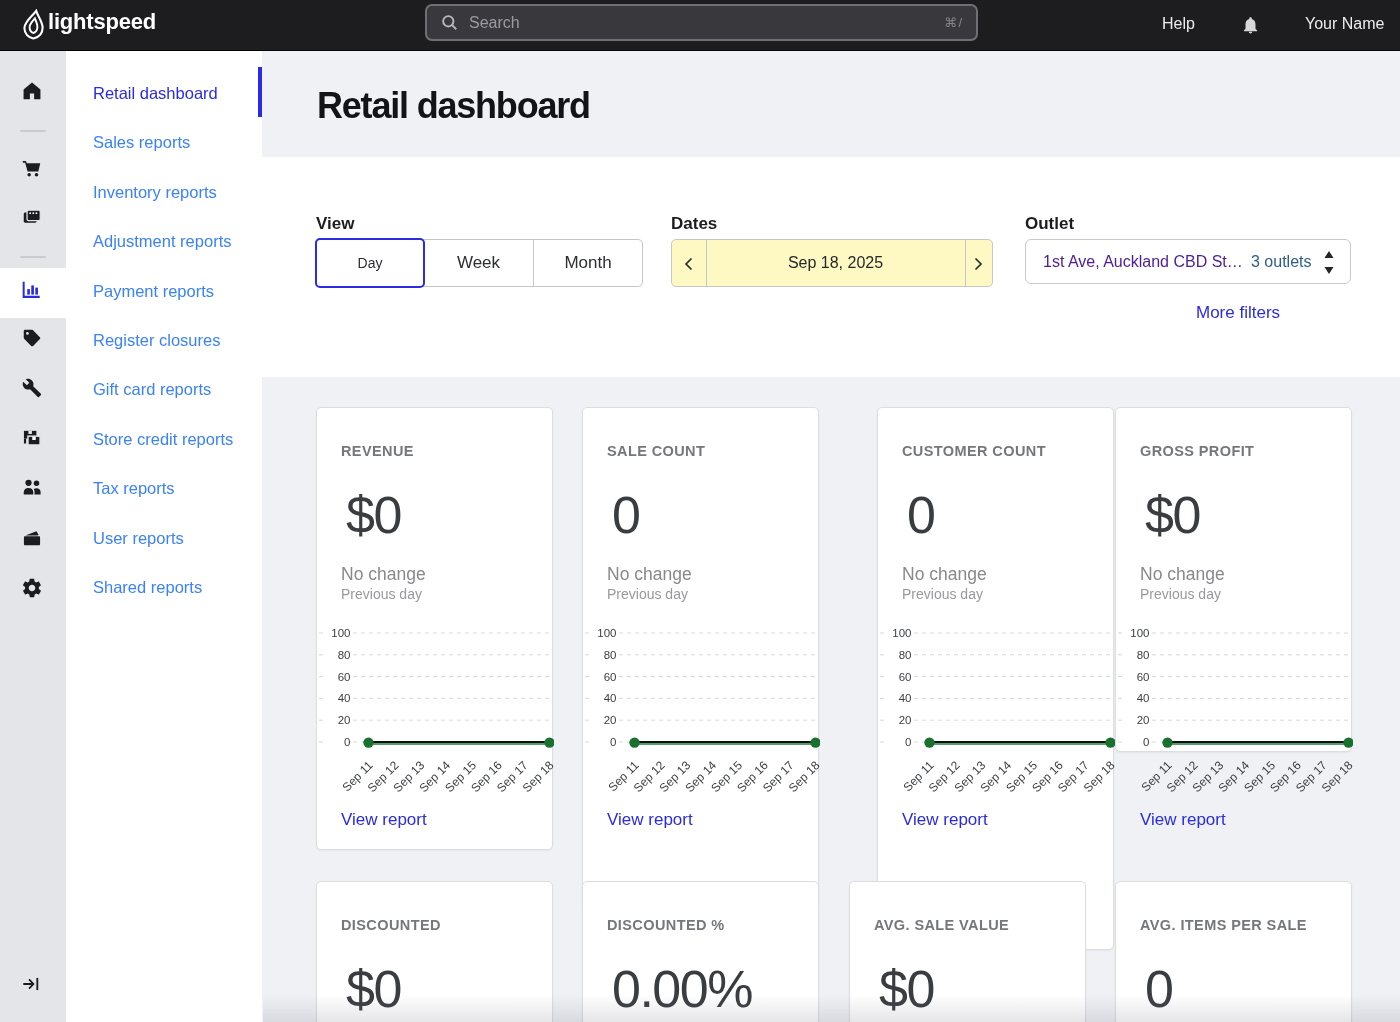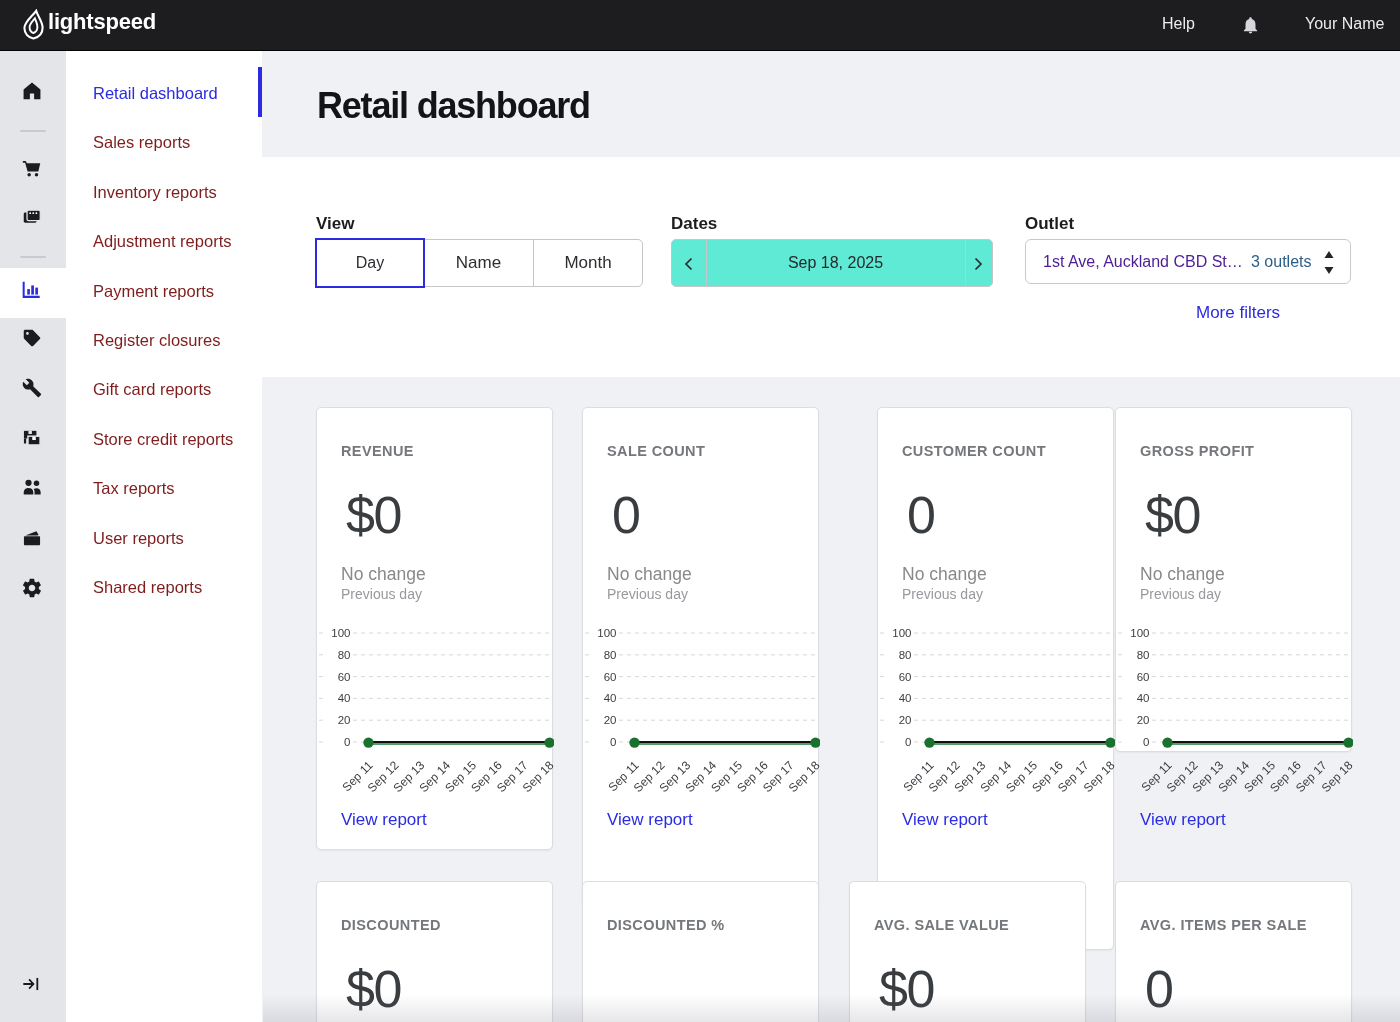--- a/index.html
+++ b/index.html
@@ -11,50 +11,58 @@
 .search .stext { color:#9b9ba1; font-size:16px; margin-left:10px; }
 .search .skey { color:#85858a; font-size:13px; margin-left:auto; margin-right:14px; }
 .tbitem { position:absolute; top:0; height:47px; line-height:47px; color:#ececee; font-size:16px; }
 
 .rail { position:absolute; left:0; top:51px; width:66px; height:971px; background:#e4e5e9; }
 .ricon { position:absolute; }
 .rdiv { position:absolute; left:20px; width:26px; height:2px; background:#c9cace; border-radius:1px; }
 .ractive { position:absolute; left:0; top:217px; width:66px; height:50px; background:#fff; }
 
 .menu { position:absolute; left:66px; top:51px; width:196px; height:971px; background:#fff; }
-.mitem { position:absolute; left:27px; font-size:16.5px; color:#7f1d1d; line-height:22px; white-space:nowrap; }
+.mitem { position:absolute; left:27px; font-size:16.5px; color:#3b82f6; line-height:22px; white-space:nowrap; }
 .mitem.active { color:#2b2be2; }
 .mbar { position:absolute; left:192px; top:16px; width:4px; height:50px; background:#2b2be2; }
 
 .titleband { position:absolute; left:262px; top:51px; width:1138px; height:106px; background:#f0f1f4; }
 .title { position:absolute; left:316px; top:85px; font-size:36px; font-weight:700; letter-spacing:-1.2px; color:#131417; }
 .filterband { position:absolute; left:262px; top:157px; width:1138px; height:220px; background:#fff; }
 .flabel { position:absolute; font-size:17px; font-weight:700; color:#1c1d20; }
 .seg { position:absolute; left:316px; top:239px; width:327px; height:48px; border:1px solid #c4c6ca; border-radius:5px; background:#fff; }
 .segdiv { position:absolute; top:0; width:1px; height:46px; background:#c4c6ca; }
-.segday { position:absolute; left:315px; top:238px; width:110px; height:50px; border:2px solid #2b2be2; border-radius:0; background:#fff; text-align:center; line-height:46px; font-size:16px; color:#2c2e31; }
+.segday { position:absolute; left:315px; top:238px; width:110px; height:50px; border:2px solid #2b2be2; border-radius:5px; background:#fff; text-align:center; line-height:46px; font-size:14px; color:#2c2e31; }
 .segtxt { position:absolute; top:239px; height:48px; line-height:48px; font-size:17px; color:#2c2e31; text-align:center; }
-.datec { position:absolute; left:671px; top:239px; width:322px; height:48px; border:1px solid #c4c6ca; border-radius:5px; background:#5eead4; }
+.datec { position:absolute; left:671px; top:239px; width:322px; height:48px; border:1px solid #c4c6ca; border-radius:5px; background:#fef9c3; }
 .outlet { position:absolute; left:1025px; top:239px; width:326px; height:45px; border:1px solid #c7c9cd; border-radius:6px; background:#fff; }
 .blue { color:#2b2be2; }
 
 .card { position:absolute; width:237px; background:#fff; border:1px solid #dcdde1; border-radius:5px; box-shadow:0 1px 2px rgba(20,20,40,0.05); }
 .klabel { position:absolute; left:24px; top:35px; font-size:14.5px; font-weight:700; color:#74777b; letter-spacing:0.4px; white-space:nowrap; }
 .kvalue { position:absolute; left:29px; top:79px; font-size:52px; letter-spacing:-1.5px; color:#3a3d40; line-height:56px; }
 .nochange { position:absolute; left:24px; top:156px; font-size:17.5px; color:#87898d; }
 .prevday { position:absolute; left:24px; top:178px; font-size:14px; color:#97999d; }
 .viewreport { position:absolute; left:24px; top:402px; font-size:17px; color:#2b2be2;text-align:center; }
 </style></head>
 <body>
 <div class="topbar">
   <svg style="position:absolute;left:22px;top:9px" width="23" height="31" viewBox="0 0 23 31">
     <path d="M14.2 1.8 C10.4 7.2 2.4 12.6 2.4 19 C2.4 24.6 6.4 28.4 11.4 29.6 C16.6 28.4 20.6 24.6 20.6 18.8 C20.6 12.8 15.8 7.6 14.2 1.8 Z" fill="none" stroke="#fff" stroke-width="2.1"></path>
     <path d="M12.9 9.4 C10.9 12 7.6 14.8 7.6 18.2 C7.6 21.2 9.3 23.2 11.5 24 C13.7 23.2 15.4 21.2 15.4 18 C15.4 14.8 13.9 12 12.9 9.4 Z" fill="none" stroke="#fff" stroke-width="1.9"></path>
   </svg>
   <div class="logotext">lightspeed</div>
+  <div class="search">
+    <svg style="margin-left:13px" width="19" height="19" viewBox="0 0 24 24" fill="none" stroke="#b7b7bc" stroke-width="2.4">
+        <circle cx="10.5" cy="10.5" r="6.5"></circle>
+        <line x1="15.3" y1="15.3" x2="20.5" y2="20.5"></line>
+      </svg>
+    <span class="stext">Search</span>
+    <span class="skey">⌘ /</span>
+  </div>
   <div class="tbitem" style="left:1162px">Help</div>
   <svg style="position:absolute;left:1241px;top:15px" width="19" height="21" viewBox="0 0 24 24" fill="#d8d8dc">
       <path d="M12 22 c1.2 0 2.1-.9 2.1-2.1 h-4.2 c0 1.2.9 2.1 2.1 2.1 Z M18.3 16.2 V10.5 c0-3.2-1.7-5.9-4.7-6.6 V3.2 c0-.9-.7-1.6-1.6-1.6 s-1.6.7-1.6 1.6 v.7 c-3 .7-4.7 3.4-4.7 6.6 v5.7 L3.6 18.3 v1 h16.8 v-1 Z"></path>
     </svg>
   <div class="tbitem" style="left:1305px">Your Name</div>
 </div>
 <div class="rail">
   <svg class="ricon" style="left:21px;top:29px" width="22" height="22" viewBox="0 0 24 24" fill="#1b1c20">
       <path d="M12 2.8 L21.2 10.4 L21.2 21 L14.3 21 L14.3 14.6 L9.7 14.6 L9.7 21 L2.8 21 L2.8 10.4 Z"></path>
     </svg>
@@ -128,21 +136,21 @@
 <div class="titleband">
     <div class="title" style="left:55px;top:34px">Retail dashboard</div>
   </div>
 <div class="filterband"></div>
 <div class="flabel" style="left:316px;top:214px">View</div>
 <div class="flabel" style="left:671px;top:214px">Dates</div>
 <div class="flabel" style="left:1025px;top:214px">Outlet</div>
 <div class="seg">
     <div class="segdiv" style="left:216px"></div>
   </div>
-<div class="segtxt" style="left:424px;width:109px">Name</div>
+<div class="segtxt" style="left:424px;width:109px">Week</div>
 <div class="segtxt" style="left:533px;width:110px">Month</div>
 <div class="segday">Day</div>
 <div class="datec">
   <div class="segdiv" style="left:34px"></div>
   <div class="segdiv" style="left:293px"></div>
   <svg style="position:absolute;left:11px;top:17px" width="12" height="14" viewBox="0 0 12 14" fill="none" stroke="#2a2c2f" stroke-width="1.7">
       <path d="M8.5 1.5 L3 7 L8.5 12.5"></path>
     </svg>
   <svg style="position:absolute;left:300px;top:17px" width="12" height="14" viewBox="0 0 12 14" fill="none" stroke="#2a2c2f" stroke-width="1.7">
       <path d="M3.5 1.5 L9 7 L3.5 12.5"></path>
@@ -313,20 +321,21 @@
       <text transform="translate(237.5,153) rotate(-45)" text-anchor="end" font-size="12" fill="#3a3d41">Sep 18</text>
     </svg>
 <div class="viewreport">View report</div>
 </div>
 <div class="card" style="left:316px;top:881px;height:443px">
 <div class="klabel">DISCOUNTED</div>
 <div class="kvalue">$0</div>
 </div>
 <div class="card" style="left:582px;top:881px;height:443px">
 <div class="klabel">DISCOUNTED %</div>
+<div class="kvalue">0.00%</div>
 </div>
 <div class="card" style="left:849px;top:881px;height:443px">
 <div class="klabel">AVG. SALE VALUE</div>
 <div class="kvalue">$0</div>
 </div>
 <div class="card" style="left:1115px;top:881px;height:443px">
 <div class="klabel">AVG. ITEMS PER SALE</div>
 <div class="kvalue">0</div>
 </div>
 <div style="position:absolute;left:263px;top:994px;width:1137px;height:28px;background:linear-gradient(rgba(105,105,125,0),rgba(105,105,125,0.17));z-index:6"></div>

